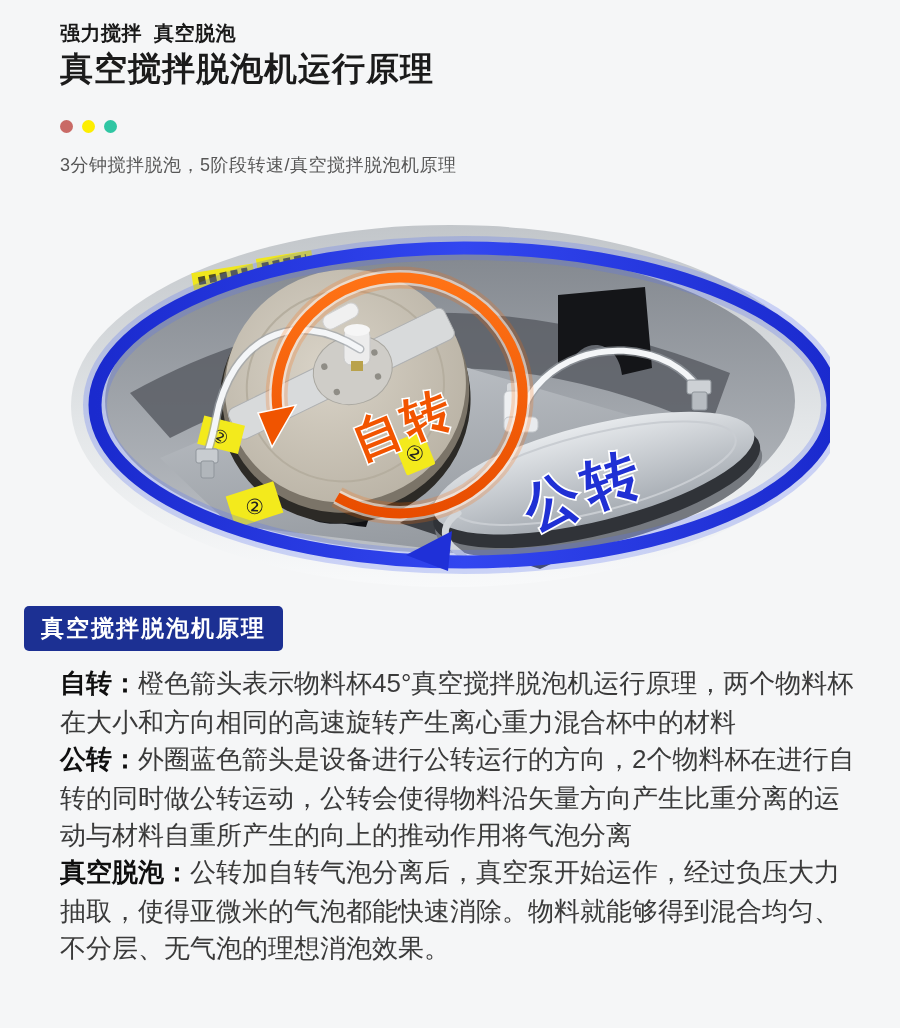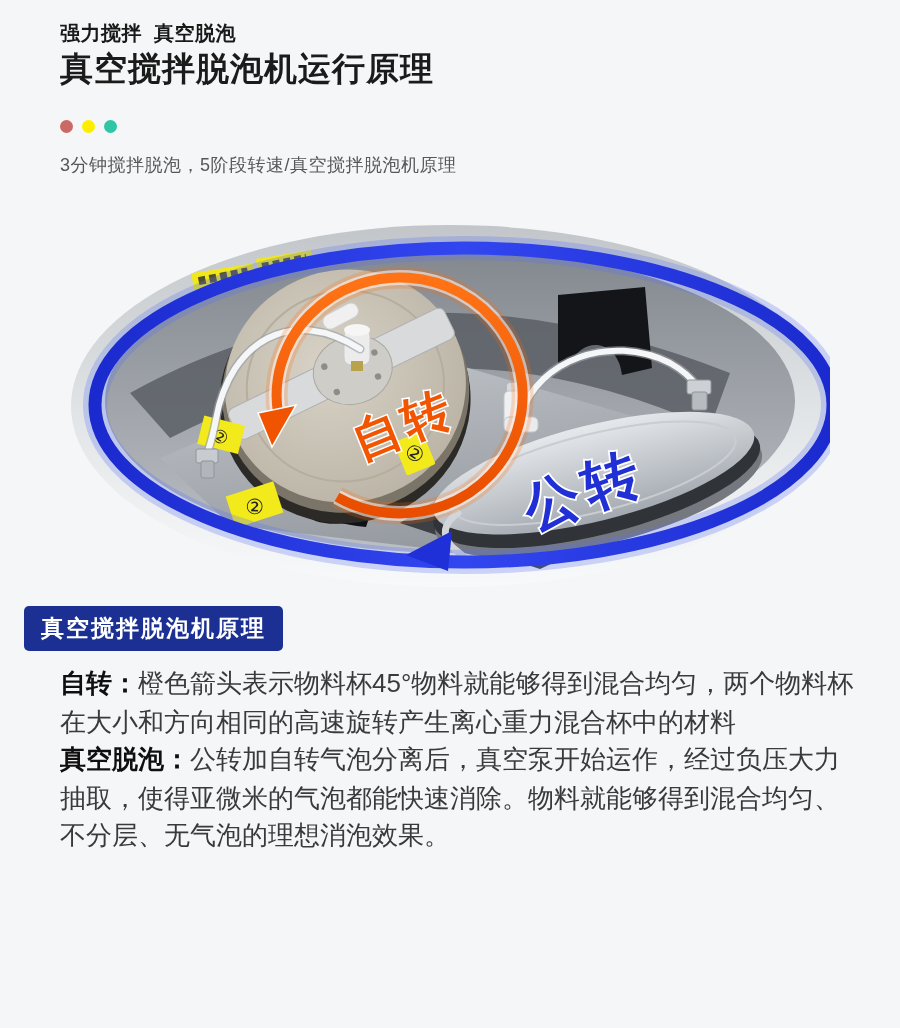--- a/index.html
+++ b/index.html
@@ -175,18 +175,19 @@
   </g>
 
   <text class="diag-label" x="334" y="218" font-size="48" text-anchor="middle" letter-spacing="5" fill="#f25400" stroke="#ffffff" stroke-width="3" transform="rotate(-22 334 202)">自转</text>
   <text class="diag-label" x="515" y="286" font-size="56" text-anchor="middle" letter-spacing="7" fill="#2030d4" stroke="#ffffff" stroke-width="3.5" transform="rotate(-20 515 268)">公转</text>
 </svg>
 </div>
 
 <div class="badge">真空搅拌脱泡机原理</div>
 
 <div class="paragraphs">
-  <p><b>自转：</b><span>橙色箭头表示物料杯45°物料就能够得到混合均匀，两个物料杯在大小和方向相同的高速旋转产生离心重力混合杯中的材料</span></p>
+  <p><b>自转：</b><span>橙色箭头表示物料杯45°真空搅拌脱泡机运行原理，两个物料杯在大小和方向相同的高速旋转产生离心重力混合杯中的材料</span></p>
+  <p><b>公转：</b><span>外圈蓝色箭头是设备进行公转运行的方向，2个物料杯在进行自转的同时做公转运动，公转会使得物料沿矢量方向产生比重分离的运动与材料自重所产生的向上的推动作用将气泡分离</span></p>
   <p><b>真空脱泡：</b><span>公转加自转气泡分离后，真空泵开始运作，经过负压大力抽取，使得亚微米的气泡都能快速消除。物料就能够得到混合均匀、不分层、无气泡的理想消泡效果。</span></p>
 </div>
 
 
 
 
 </body></html>

